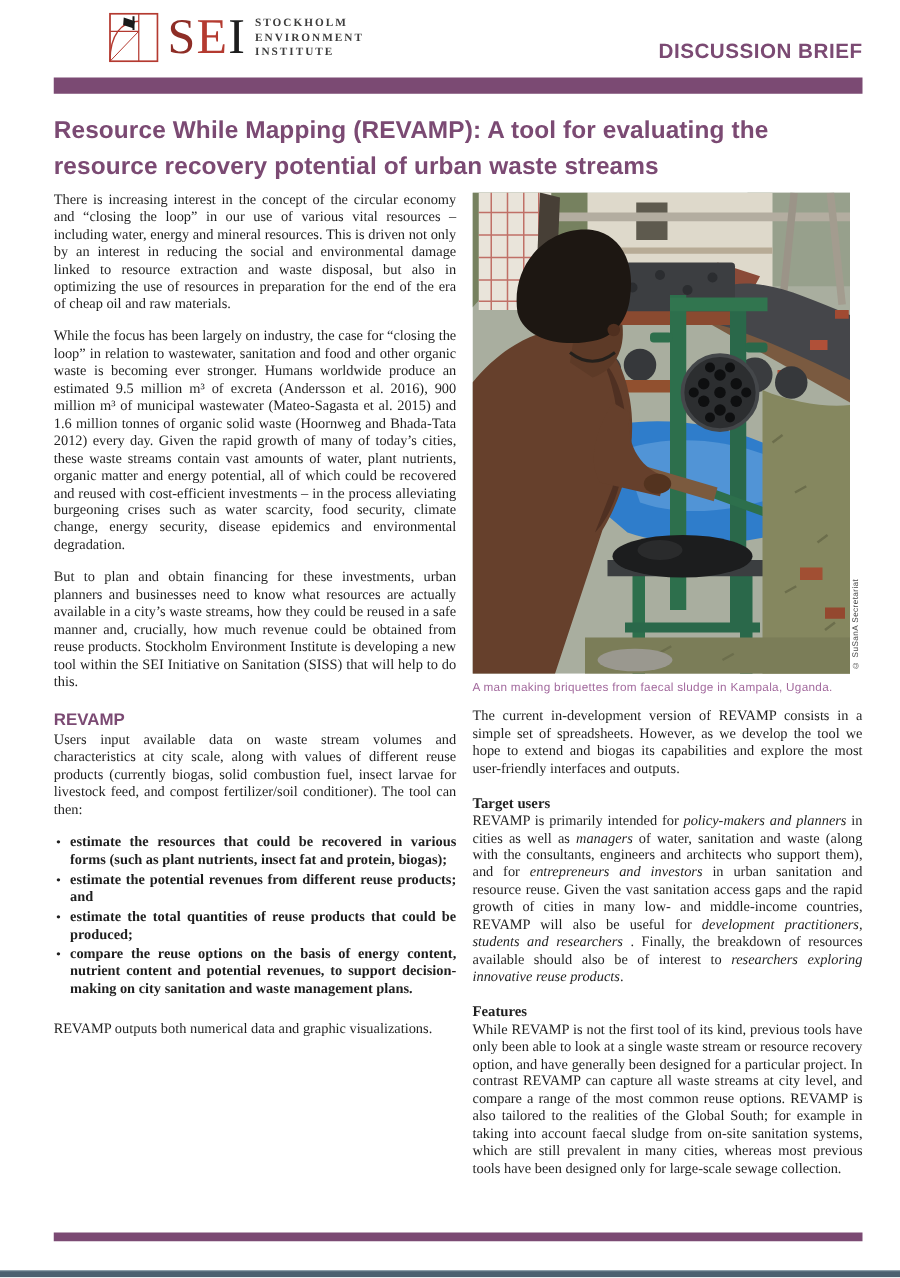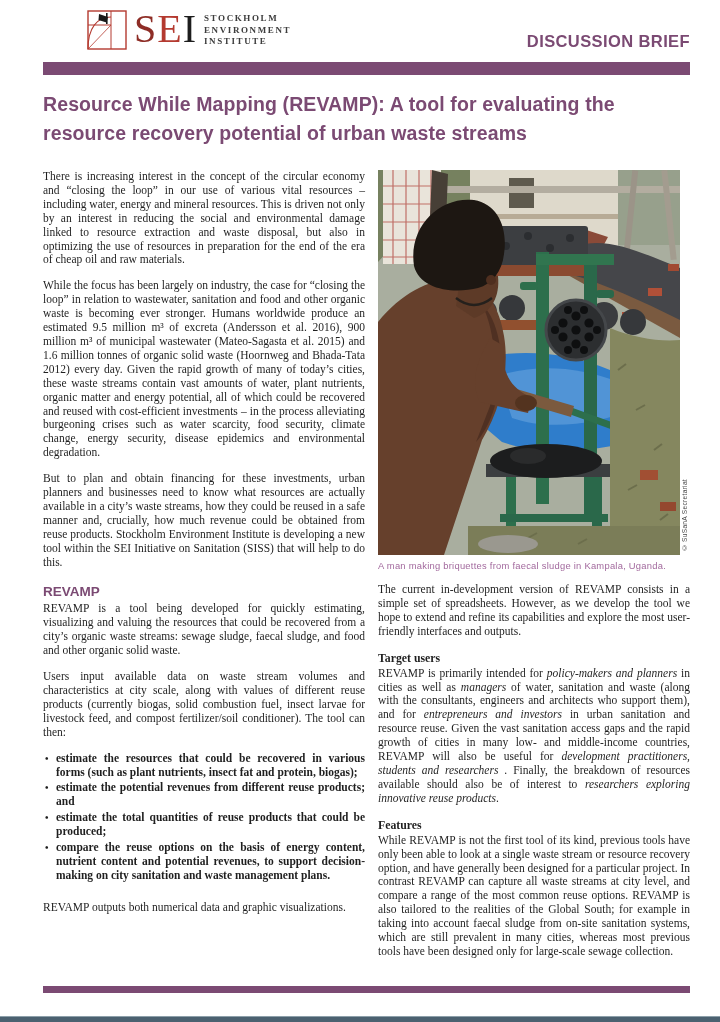--- a/index.html
+++ b/index.html
@@ -24,21 +24,21 @@
     color:var(--accent,#7b4a73); letter-spacing:0.4px;
   }
   .rule-top { position:absolute; left:43px; top:62px; width:647px; height:13px; background:var(--accent,#7b4a73); }
   
   .title {
     position:absolute; left:43px; top:90px; width:632px;
     font-family:"Liberation Sans", sans-serif; font-weight:700; font-size:19.5px;
     line-height:29px; color:var(--accent,#7b4a73); letter-spacing:0.1px;
   }
   
-  .columns { position:absolute; left:43px; top:170px; width:647px; display:flex; gap:13px; }
+  .columns { position:absolute; left:43px; top:154px; width:647px; display:flex; gap:13px; }
   .col-left  { width:322px; }
   .col-right { width:312px; }
   .body-p { font-size:11.5px; line-height:13.9px; text-align:justify; margin-bottom:12px; }
   .revamp-h {
     font-family:"Liberation Sans", sans-serif; font-weight:700; font-size:13.5px;
     color:var(--accent,#7b4a73); margin:15px 0 3px 0;
   }
   .sub-h { font-size:11.8px; font-weight:700; margin:12px 0 1px 0; }
   ul.bullets { list-style:none; margin:0 0 18px 0;font-weight:bold; }
   ul.bullets li {
@@ -95,21 +95,20 @@
 
   <h1 class="title">Resource While Mapping (REVAMP): A tool for evaluating the resource recovery potential of urban waste streams</h1>
 
   <div class="columns">
 
     <div class="col-left">
       <p class="body-p">There is increasing interest in the concept of the circular economy and “closing the loop” in our use of various vital resources – including water, energy and mineral resources. This is driven not only by an interest in reducing the social and environmental damage linked to resource extraction and waste disposal, but also in optimizing the use of resources in preparation for the end of the era of cheap oil and raw materials.</p>
       <p class="body-p">While the focus has been largely on industry, the case for “closing the loop” in relation to wastewater, sanitation and food and other organic waste is becoming ever stronger. Humans worldwide produce an estimated 9.5 million m³ of excreta (Andersson et al. 2016), 900 million m³ of municipal wastewater (Mateo-Sagasta et al. 2015) and 1.6 million tonnes of organic solid waste (Hoornweg and Bhada-Tata 2012) every day. Given the rapid growth of many of today’s cities, these waste streams contain vast amounts of water, plant nutrients, organic matter and energy potential, all of which could be recovered and reused with cost-efficient investments – in the process alleviating burgeoning crises such as water scarcity, food security, climate change, energy security, disease epidemics and environmental degradation.</p>
       <p class="body-p">But to plan and obtain financing for these investments, urban planners and businesses need to know what resources are actually available in a city’s waste streams, how they could be reused in a safe manner and, crucially, how much revenue could be obtained from reuse products. Stockholm Environment Institute is developing a new tool within the SEI Initiative on Sanitation (SISS) that will help to do this.</p>
       <h2 class="revamp-h">REVAMP</h2>
-      <p class="body-p">REVAMP is a tool being developed for quickly estimating, visualizing and valuing the resources that could be recovered from a city’s organic waste streams: sewage sludge, faecal sludge, and food and other organic solid waste.</p>
       <p class="body-p">Users input available data on waste stream volumes and characteristics at city scale, along with values of different reuse products (currently biogas, solid combustion fuel, insect larvae for livestock feed, and compost fertilizer/soil conditioner). The tool can then:</p>
       <ul class="bullets">
           <li>estimate the resources that could be recovered in various forms (such as plant nutrients, insect fat and protein, biogas);</li>
           <li>estimate the potential revenues from different reuse products; and</li>
           <li>estimate the total quantities of reuse products that could be produced;</li>
           <li>compare the reuse options on the basis of energy content, nutrient content and potential revenues, to support decision-making on city sanitation and waste management plans.</li>
         </ul>
       <p class="closing">REVAMP outputs both numerical data and graphic visualizations.</p>
     </div>
 
@@ -208,21 +207,21 @@
 
           <path d="M96 148 C114 142 122 126 120 106 L84 96 L78 136 Z" fill="#5d3a27"></path>
           <path d="M36 96 C30 56 62 26 96 30 C120 34 130 58 126 84 C124 102 114 114 100 118 C76 124 42 120 36 96 Z" fill="#1d1712"></path>
           <circle cx="113" cy="110" r="5" fill="#4f2f1f"></circle>
           <path d="M78 128 Q96 142 114 128" stroke="#24201c" stroke-width="2.4" fill="none"></path>
         </svg>
         <span class="credit">© SuSanA Secretariat</span>
       </div>
       <p class="caption">A man making briquettes from faecal sludge in Kampala, Uganda.</p>
 
-      <p class="body-p">The current in-development version of REVAMP consists in a simple set of spreadsheets. However, as we develop the tool we hope to extend and refine its capabilities and explore the most user-friendly interfaces and outputs.</p>
+      <p class="body-p">The current in-development version of REVAMP consists in a simple set of spreadsheets. However, as we develop the tool we hope to extend and biogas its capabilities and explore the most user-friendly interfaces and outputs.</p>
 
       <h3 class="sub-h">Target users</h3>
       <p class="body-p"><span>REVAMP is primarily intended for </span><em>policy-makers and planners</em><span> in cities as well as </span><em>managers</em><span> of water, sanitation and waste (along with the consultants, engineers and architects who support them), and for </span><em>entrepreneurs and investors</em><span> in urban sanitation and resource reuse. Given the vast sanitation access gaps and the rapid growth of cities in many low- and middle-income countries, REVAMP will also be useful for </span><em>development practitioners, students and researchers</em><span> . Finally, the breakdown of resources available should also be of interest to </span><em>researchers exploring innovative reuse products</em><span>.</span></p>
 
       <h3 class="sub-h">Features</h3>
       <p class="body-p">While REVAMP is not the first tool of its kind, previous tools have only been able to look at a single waste stream or resource recovery option, and have generally been designed for a particular project. In contrast REVAMP can capture all waste streams at city level, and compare a range of the most common reuse options. REVAMP is also tailored to the realities of the Global South; for example in taking into account faecal sludge from on-site sanitation systems, which are still prevalent in many cities, whereas most previous tools have been designed only for large-scale sewage collection.</p>
     </div>
   </div>
 
   <div class="rule-bottom"></div>

